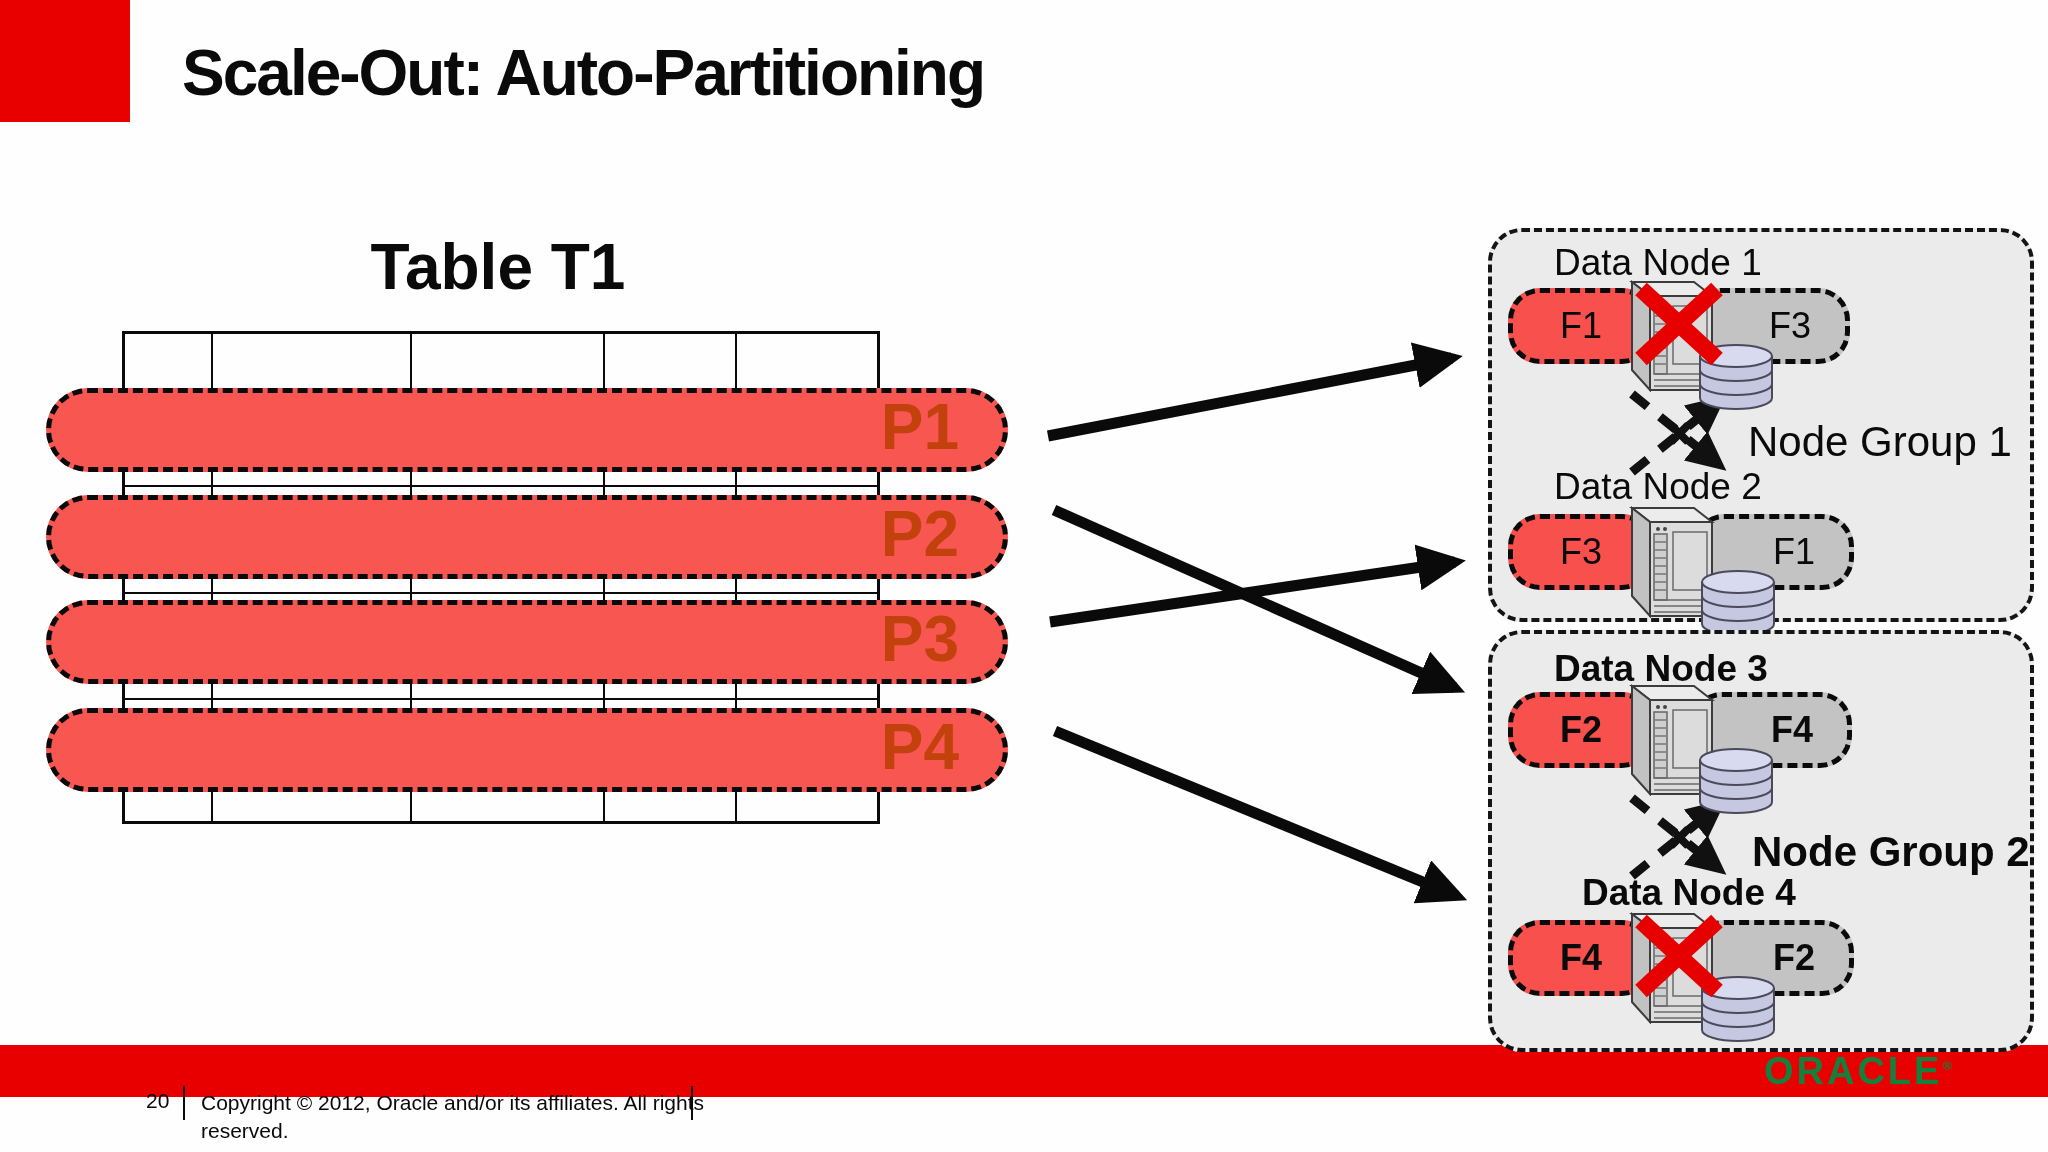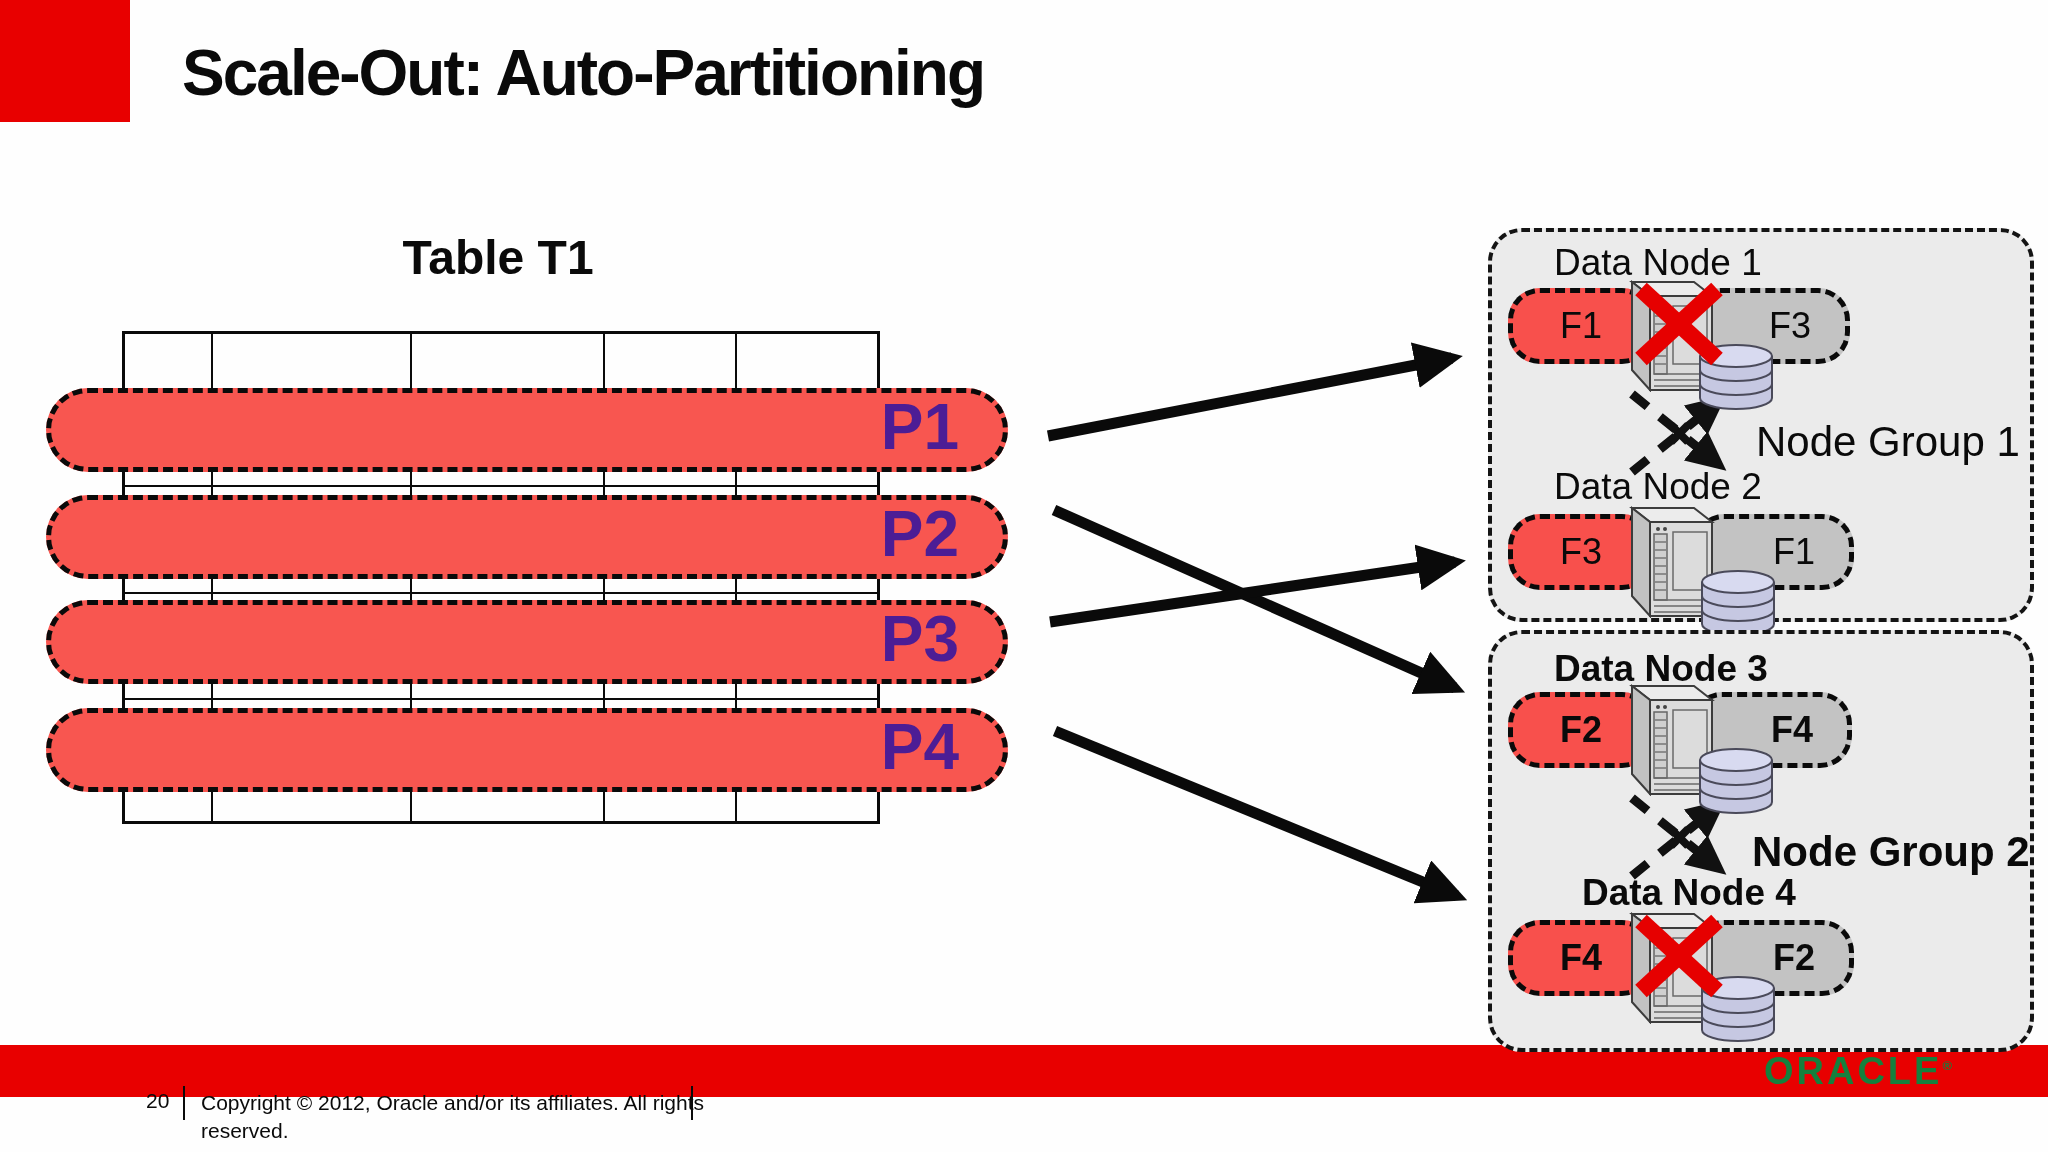--- a/index.html
+++ b/index.html
@@ -7,41 +7,41 @@
     position:relative; width:2048px; height:1152px; background:#fefefe;
     font-family:"Liberation Sans", sans-serif; overflow:hidden; color:#0a0a0a;
   }
   .corner-block{position:absolute;left:0;top:0;width:130px;height:122px;background:#e80000;}
   .slide-title{
     position:absolute;left:182px;top:36px;font-size:64px;font-weight:bold;
     letter-spacing:-2px;white-space:nowrap;
   }
   .table-caption{
     position:absolute;left:122px;top:230px;width:752px;text-align:center;
-    font-size:48px;font-weight:bold;
+    font-size:64px;font-weight:bold;
   }
   
   .tbl{position:absolute;left:122px;top:331px;width:752px;height:487px;
        border:3px solid #0a0a0a;z-index:0;}
   .vline{position:absolute;top:0;width:2px;height:100%;background:#0a0a0a;z-index:3;}
   .hline{position:absolute;left:0;width:100%;height:2px;z-index:2;}
   .hline.black{background:#0a0a0a;}
   .hline.red{background:#b0403c;}
   
   .pbar-fill{
     position:absolute;left:46px;width:962px;height:84px;background:#f85650;
     border-radius:44px;z-index:1;
   }
   .pbar-outline{
     position:absolute;left:46px;width:962px;height:84px;background:transparent;
     border:5px dashed #0a0a0a;border-radius:44px;z-index:4;box-sizing:border-box;
   }
   .pbar-label{
     position:absolute;right:44px;top:50%;transform:translateY(-54%);
-    font-size:64px;font-weight:bold;color:#4c1d95;
+    font-size:64px;font-weight:bold;color:#c2410c;
   }
   
   .ng{
     position:absolute;left:1488px;width:546px;background:#ebebeb;
     border:4px dashed #141414;border-radius:34px;z-index:4;box-sizing:border-box;
   }
   .ng-label{position:absolute;font-size:42px;white-space:nowrap;}
   .dn-label{position:absolute;font-size:37px;white-space:nowrap;}
   .pill{
     position:absolute;height:76px;border:5px dashed #0a0a0a;border-radius:32px;
@@ -164,21 +164,21 @@
         <marker id="cr1" markerUnits="strokeWidth" markerWidth="4.4" markerHeight="4.2" refX="3.2" refY="2.1" orient="auto">
           <path d="M0,0 L4.4,2.1 L0,4.2 Z" fill="#111"></path>
         </marker>
       </defs>
       <line x1="8" y1="6" x2="94" y2="76" stroke="#111" stroke-width="9" stroke-dasharray="20 16" marker-end="url(#cr1)"></line>
       <line x1="8" y1="84" x2="94" y2="14" stroke="#111" stroke-width="9" stroke-dasharray="20 16" marker-end="url(#cr1)"></line>
       <line x1="47" y1="37" x2="64" y2="54" stroke="#111" stroke-width="8"></line>
       <line x1="64" y1="37" x2="47" y2="54" stroke="#111" stroke-width="8"></line>
     </svg>
 
-    <div class="ng-label" style="left:264px;top:186px;">Node Group 1</div>
+    <div class="ng-label" style="left:256px;top:186px;">Node Group 1</div>
 
     <div class="dn-label" style="left:62px;top:234px;">Data Node 2</div>
 
     <div class="pill red" style="left:16px;top:282px;">
       <span>F3</span>
     </div>
 
     <svg class="icon srv" style="left:128px;top:272px;" width="100" height="114" viewBox="0 0 100 114">
       <polygon points="30,18 92,18 74,4 12,4" fill="#ececec" stroke="#3c3c3c" stroke-width="2"></polygon>
       <polygon points="12,4 12,92 30,112 30,18" fill="#c2c2c2" stroke="#3c3c3c" stroke-width="2"></polygon>

